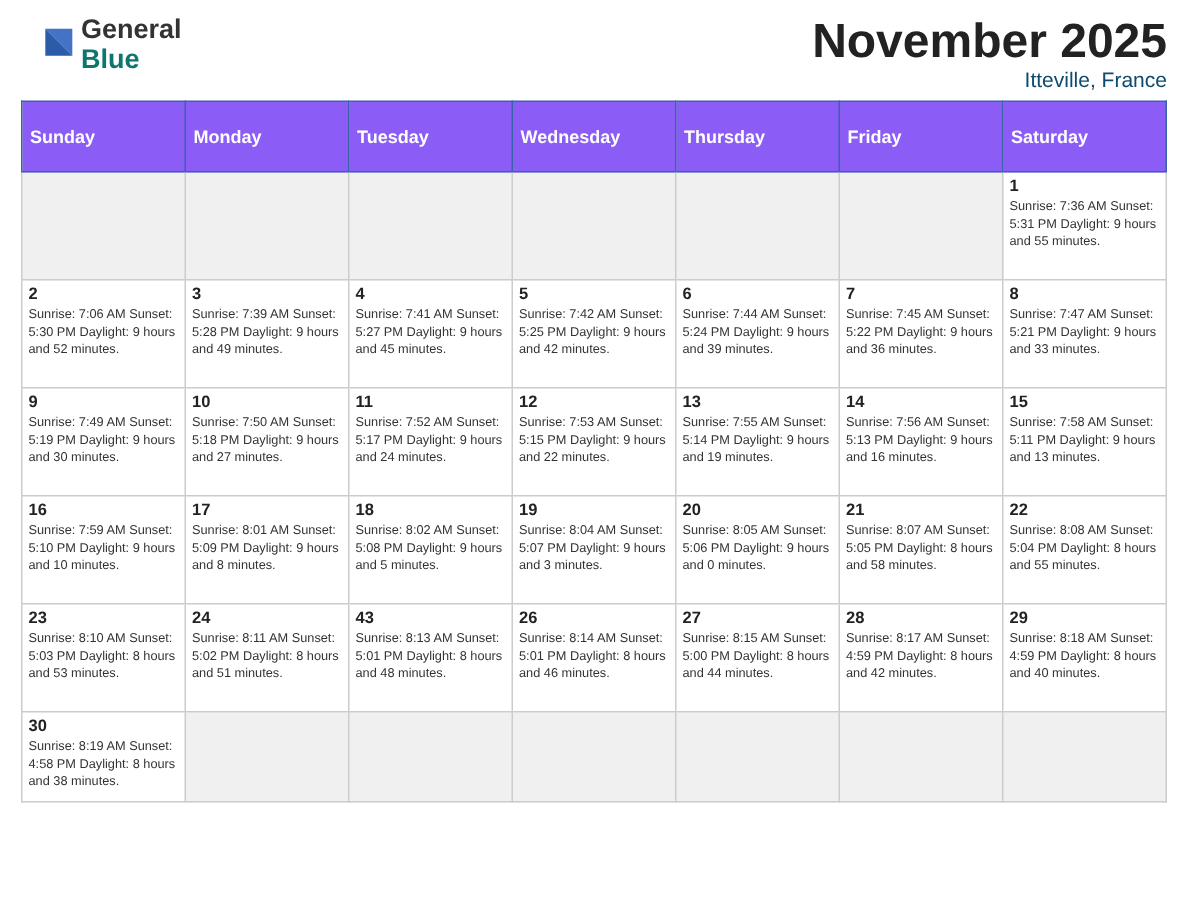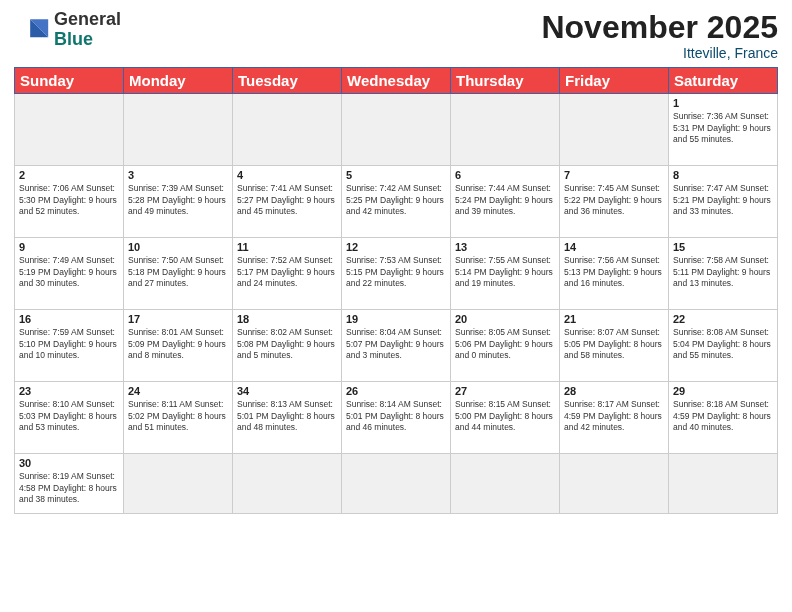--- a/index.html
+++ b/index.html
@@ -52,25 +52,25 @@
     .location {
       font-size: 14px;
       color: #0c4a6e;
     }
     .calendar {
       width: 100%;
       border-collapse: collapse;
       table-layout: fixed;
     }
     .calendar th {
-      background: #ef4444;
+      background: #8b5cf6;
       color: #fff;
-      font-size: 15px;
+      font-size: 12px;
       font-weight: bold;
-      padding: 4px 5px;
+      padding: 16px 5px;
       text-align: left;
       border: 1px solid #3a62a8;
     }
     .calendar td {
       border: 1px solid #ccc;
       vertical-align: top;
       padding: 3px 4px;
       font-size: 9px;
       color: #333;
       background: #fff;
@@ -308,21 +308,21 @@
 and 53 minutes.</div>
           </td>
           <td>
             <span class="day-number">24</span>
             <div class="day-info">Sunrise: 8:11 AM
 Sunset: 5:02 PM
 Daylight: 8 hours
 and 51 minutes.</div>
           </td>
           <td>
-            <span class="day-number">34</span>
+            <span class="day-number">43</span>
             <div class="day-info">Sunrise: 8:13 AM
 Sunset: 5:01 PM
 Daylight: 8 hours
 and 48 minutes.</div>
           </td>
           <td>
             <span class="day-number">26</span>
             <div class="day-info">Sunrise: 8:14 AM
 Sunset: 5:01 PM
 Daylight: 8 hours

